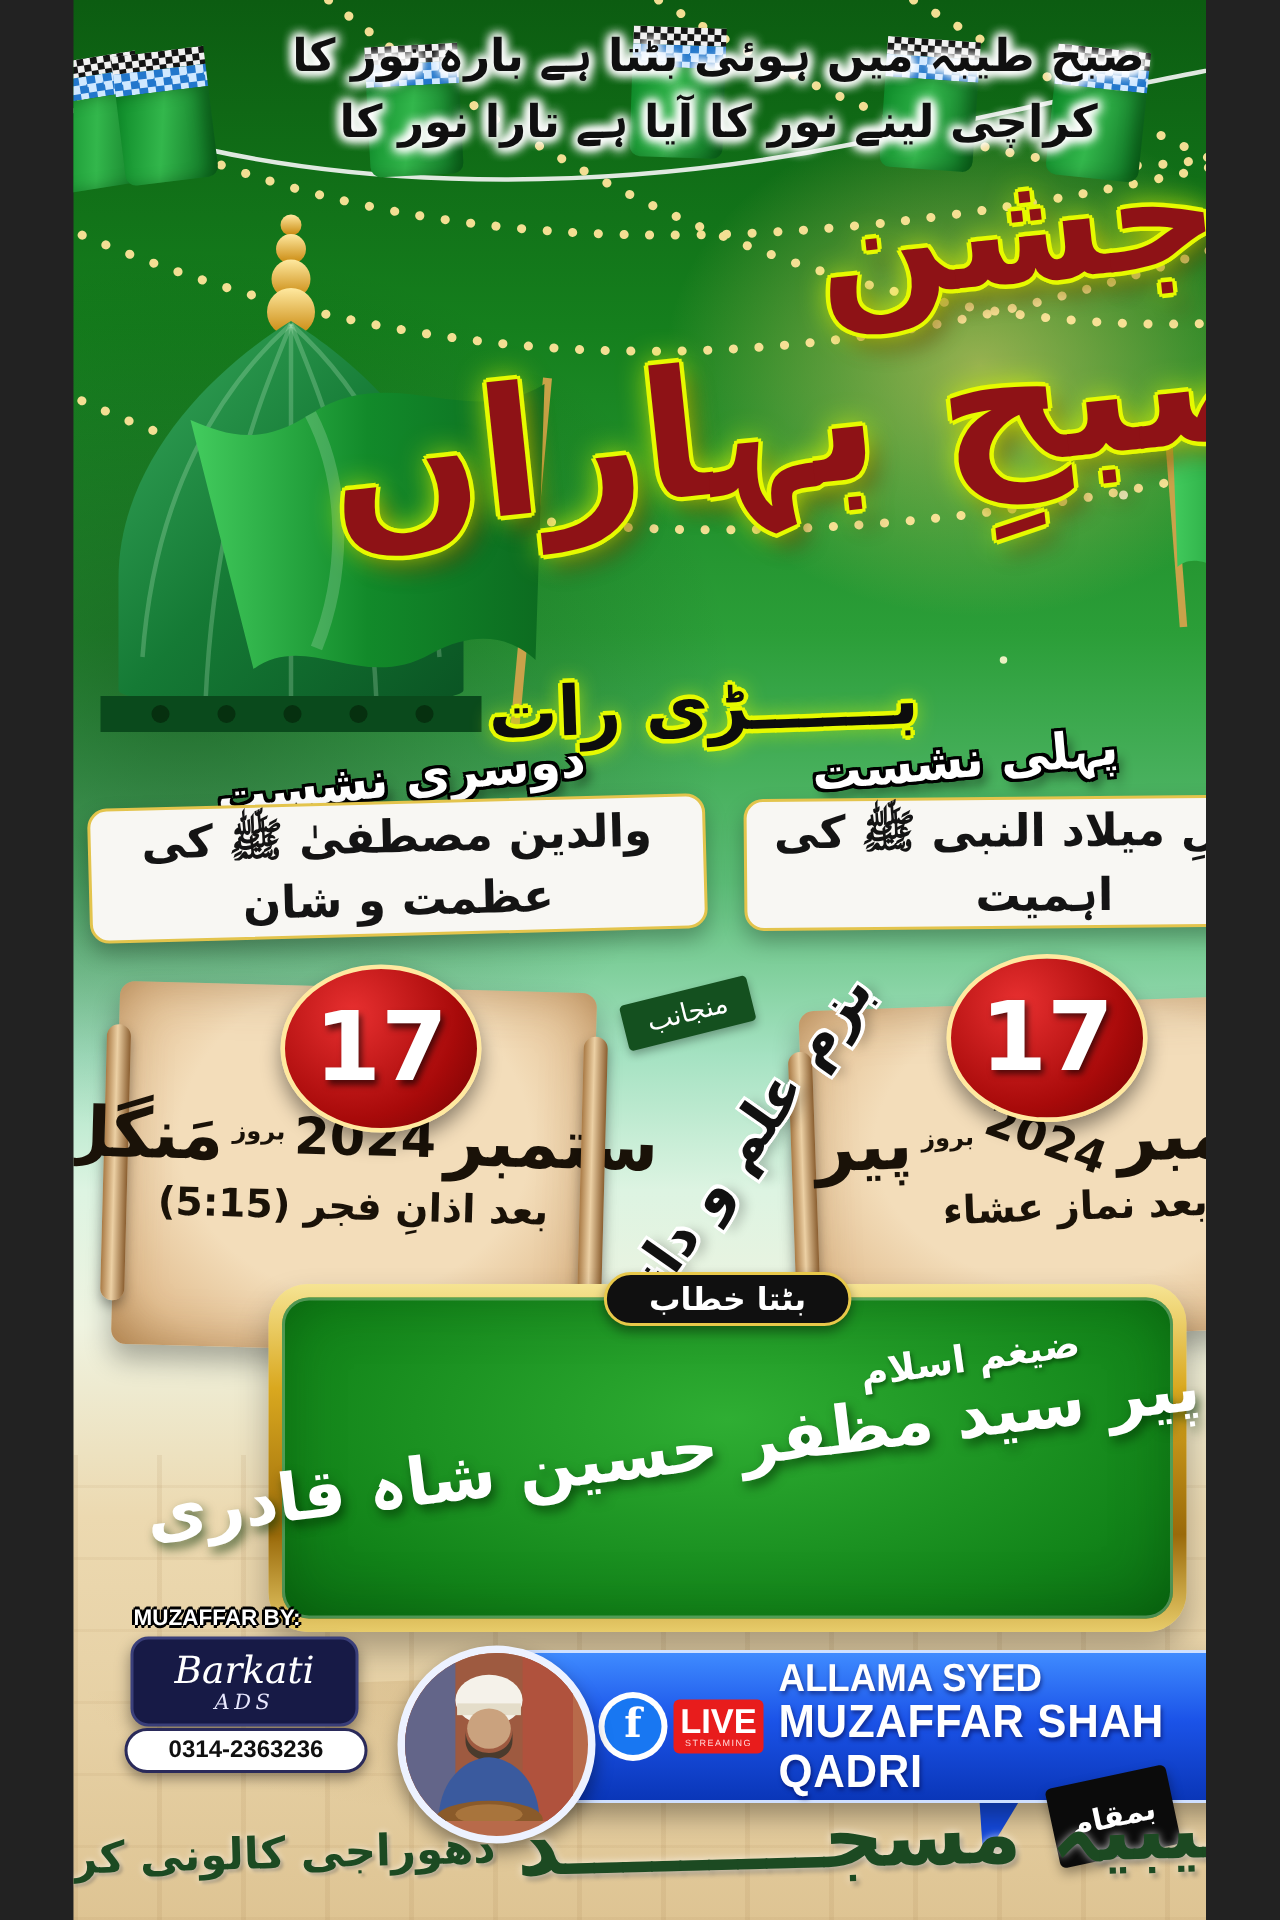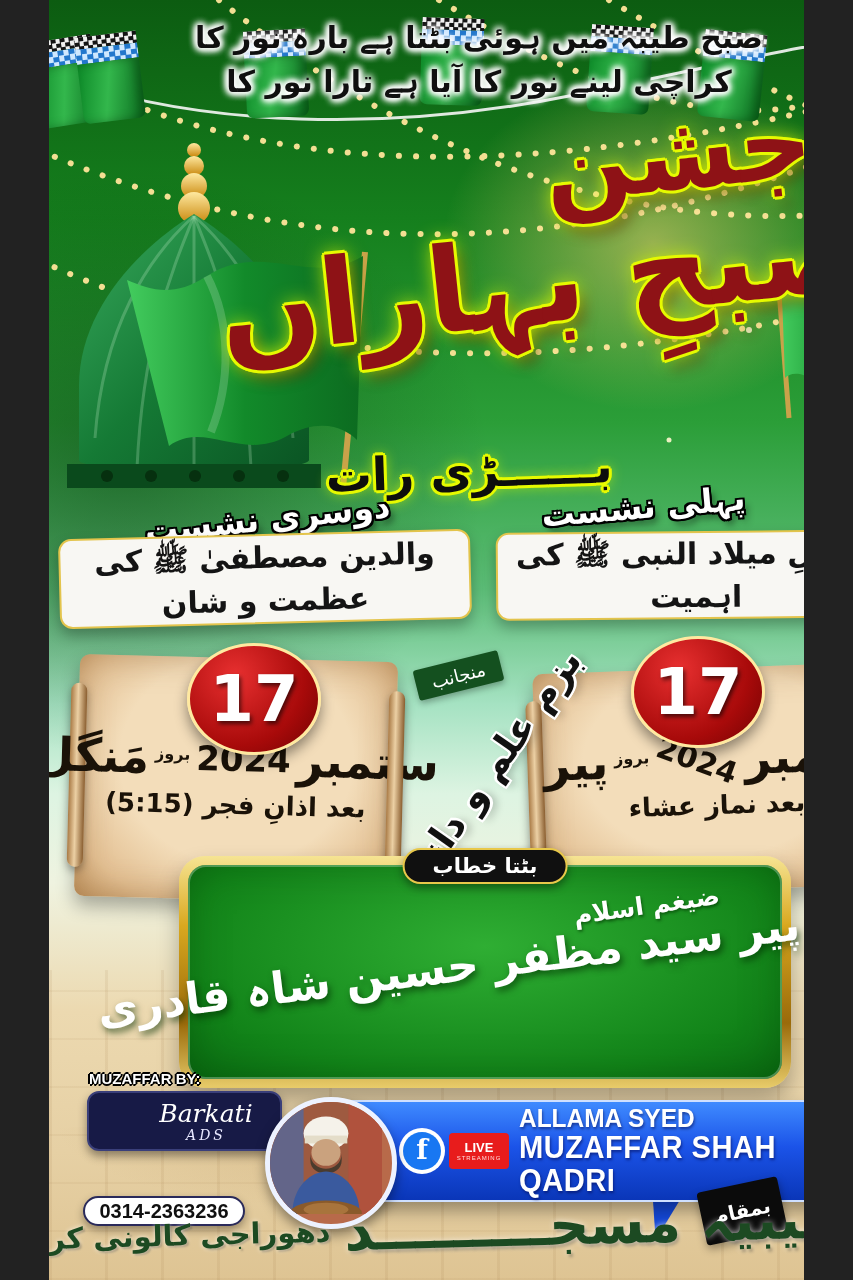--- a/index.html
+++ b/index.html
@@ -84,37 +84,37 @@
     box-shadow:inset 0 0 0 2px rgba(255,255,255,.28), inset 0 0 40px rgba(0,60,0,.35);}
   .khitab-pill{position:absolute;top:-17px;left:50%;transform:translateX(-50%);background:#101010;border:2px solid #e8c84a;color:#fff;
     font-size:21px;font-weight:bold;padding:4px 28px;border-radius:999px;white-space:nowrap;box-shadow:0 4px 8px rgba(0,0,0,.4);}
   .honorific{position:absolute;top:26px;right:62px;transform:rotate(-8deg);color:#fff;font-size:25px;font-weight:bold;text-shadow:1px 2px 3px rgba(0,50,0,.6);}
   .speaker-name{position:absolute;top:72px;left:-20px;right:-20px;text-align:center;transform:rotate(-7deg);color:#fff;font-size:44px;font-weight:bold;white-space:nowrap;text-shadow:2px 4px 7px rgba(0,45,0,.65);}
 
   
   .designed-by{left:40px;top:1070px;font-family:"Liberation Sans",sans-serif;font-size:15px;font-weight:bold;color:#fff;
     text-shadow:2px 0 0 #000,-2px 0 0 #000,0 2px 0 #000,0 -2px 0 #000,1px 1px 0 #000,-1px -1px 0 #000;}
   .brand-box{left:38px;top:1091px;width:148px;height:56px;background:#171a46;border:2px solid #3a3f7a;border-radius:12px;
-    display:flex;flex-direction:column;align-items:center;justify-content:center;box-shadow:0 5px 10px rgba(0,0,0,.4);padding-left:43px;}
+    display:flex;flex-direction:column;align-items:center;justify-content:center;box-shadow:0 5px 10px rgba(0,0,0,.4);}
   .brand-main{font-family:"DejaVu Serif",serif;font-style:italic;font-size:25px;color:#fff;line-height:1;}
   .brand-sub{font-family:"DejaVu Serif",serif;font-style:italic;font-size:14px;letter-spacing:3px;color:#e8e8ff;line-height:1;margin-top:2px;}
   .phone-pill{left:34px;top:1152px;width:158px;height:26px;background:#fff;border:2px solid #2a2a5a;border-radius:999px;
-    display:flex;align-items:center;justify-content:center;font-family:"Liberation Sans",sans-serif;font-size:20px;font-weight:bold;color:#101010;box-shadow:0 4px 8px rgba(0,0,0,.35);margin-top:44px;}
+    display:flex;align-items:center;justify-content:center;font-family:"Liberation Sans",sans-serif;font-size:16px;font-weight:bold;color:#101010;box-shadow:0 4px 8px rgba(0,0,0,.35);}
 
   
   .live-bar{left:262px;top:1100px;width:558px;height:102px;border-radius:30px;
     background:linear-gradient(180deg,#3f8bff,#1b53e8 46%,#0a36b8);border:2px solid #cfe0ff;box-sizing:border-box;
     display:flex;align-items:center;padding-left:86px;box-shadow:0 9px 16px rgba(0,0,0,.32);}
   .live-tail{left:600px;top:1197px;width:0;height:0;border-left:10px solid transparent;border-right:18px solid transparent;border-top:44px solid #1448d8;transform:rotate(9deg);}
   .avatar{left:216px;top:1097px;width:122px;height:122px;border-radius:50%;border:5px solid #edf2ff;overflow:hidden;box-shadow:0 6px 12px rgba(0,0,0,.4);background:#b86a4a;}
   .fb-outer{width:46px;height:46px;border-radius:50%;background:#fff;display:flex;align-items:center;justify-content:center;flex:0 0 auto;}
   .fb-inner{width:38px;height:38px;border-radius:50%;background:#1877f2;color:#fff;display:flex;align-items:center;justify-content:center;
     font-family:"DejaVu Serif",serif;font-weight:bold;font-size:27px;padding-bottom:3px;box-sizing:border-box;}
   .live-badge{background:#e81c1c;border-radius:4px;width:60px;height:36px;margin-left:4px;display:flex;flex-direction:column;align-items:center;justify-content:center;flex:0 0 auto;}
-  .live-word{color:#fff;font-family:"Liberation Sans",sans-serif;font-weight:bold;font-size:13px;line-height:1;}
+  .live-word{color:#fff;font-family:"Liberation Sans",sans-serif;font-weight:bold;font-size:23px;line-height:1;}
   .streaming-word{color:#ffd9d9;font-family:"Liberation Sans",sans-serif;font-size:6px;letter-spacing:1px;line-height:1;margin-top:1px;}
   .live-names{margin-left:10px;color:#fff;font-family:"Liberation Sans",sans-serif;font-weight:bold;transform:scaleX(.94);transform-origin:left center;text-shadow:1px 2px 3px rgba(0,0,60,.5);}
   .ln1{font-size:26px;line-height:1.05;}
   .ln2{font-size:31px;line-height:1.05;letter-spacing:.5px;}
 
   
   .venue-tag{left:652px;top:1184px;width:82px;height:54px;background:#0b0b0b;transform:rotate(-12deg);color:#fff;
     display:flex;align-items:center;justify-content:center;font-size:20px;font-weight:bold;border-radius:4px;box-shadow:0 4px 8px rgba(0,0,0,.35);}
   .venue-row{left:0;right:0;top:1196px;display:flex;direction:rtl;align-items:center;justify-content:center;gap:14px;transform:rotate(-1.5deg);color:#1c4a22;}
   .venue-big{font-size:56px;font-weight:bold;white-space:nowrap;text-shadow:0 0 6px rgba(255,255,255,.7),2px 3px 3px rgba(0,0,0,.28);}

